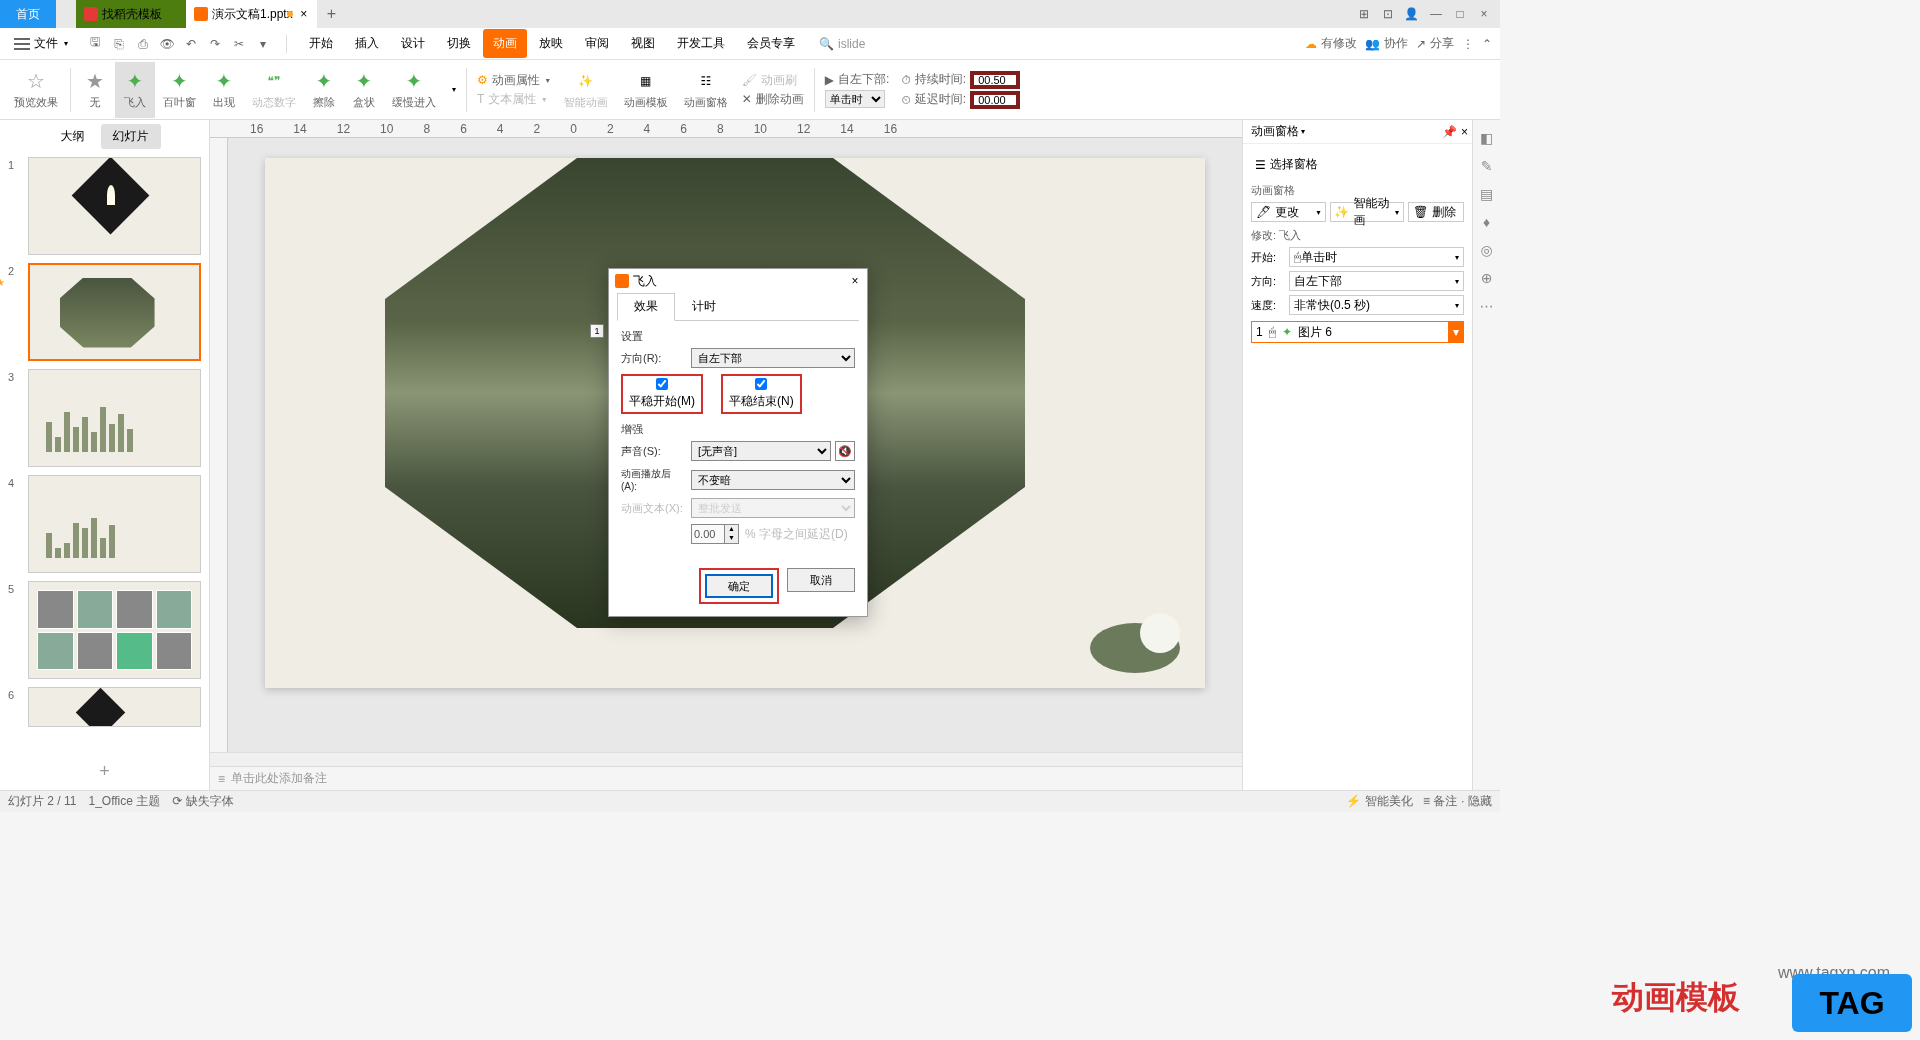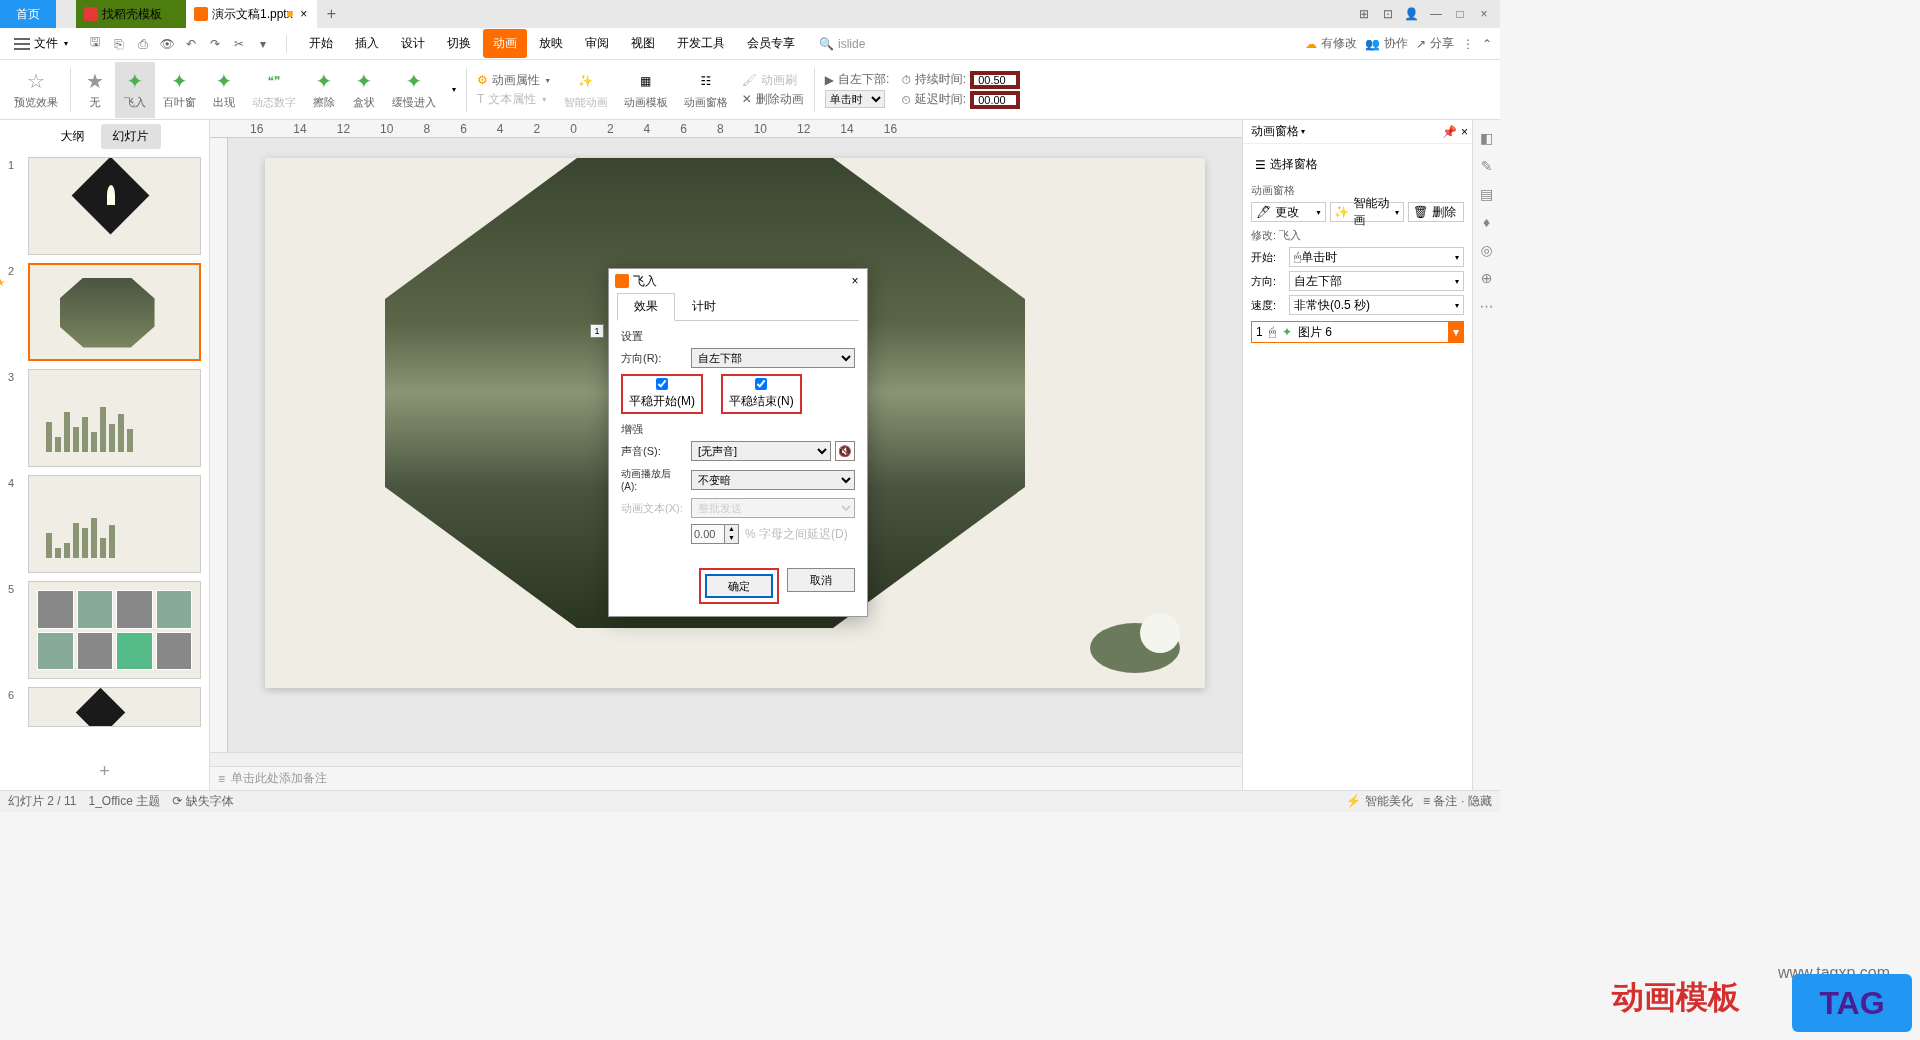--- a/index.html
+++ b/index.html
@@ -105,21 +105,21 @@
 .rp-prop-val{flex:1;height:20px;border:1px solid #ccc;padding:0 4px;font-size:11px;display:flex;align-items:center;}
 .anim-item{border:1px solid #ff6d00;height:22px;display:flex;align-items:center;padding:0 4px;gap:6px;font-size:11px;margin-top:6px;}
 .anim-item .dd{width:16px;background:#ff6d00;color:#fff;text-align:center;margin:-1px -5px -1px auto;align-self:stretch;display:flex;align-items:center;justify-content:center;}
 .side-icons{width:28px;background:#f5f5f5;border-left:1px solid #ddd;display:flex;flex-direction:column;align-items:center;gap:8px;padding-top:8px;}
 .side-icon{width:20px;height:20px;display:flex;align-items:center;justify-content:center;color:#888;cursor:pointer;font-size:14px;}
 .notes-bar{height:24px;background:#f5f5f5;border-top:1px solid #ddd;display:flex;align-items:center;padding:0 8px;color:#999;gap:6px;}
 .statusbar{height:22px;background:#f0f0f0;border-top:1px solid #ddd;display:flex;align-items:center;padding:0 8px;gap:12px;font-size:11px;color:#666;}
 .statusbar .right{margin-left:auto;display:flex;gap:10px;align-items:center;}
 .watermark1{position:absolute;right:180px;bottom:20px;font-size:32px;font-weight:bold;color:#d32f2f;z-index:50;font-family:SimHei;}
 .watermark2{position:absolute;right:30px;bottom:58px;font-size:16px;color:#737373;z-index:50;}
-.tag-badge{position:absolute;right:8px;bottom:8px;width:120px;height:58px;background:#2196f3;color:#4c1d95;font-size:32px;font-weight:bold;display:flex;align-items:center;justify-content:center;border-radius:6px;z-index:50;}
+.tag-badge{position:absolute;right:8px;bottom:8px;width:120px;height:58px;background:#2196f3;color:#000000;font-size:32px;font-weight:bold;display:flex;align-items:center;justify-content:center;border-radius:6px;z-index:50;}
 .disabled{color:#bbb!important;}
 .scroll-h{height:14px;background:#f0f0f0;border-top:1px solid #ddd;}
 .caret{font-size:8px;margin-left:2px;}
 .sound-btn{width:20px;height:20px;border:1px solid #888;margin-left:4px;display:flex;align-items:center;justify-content:center;font-size:11px;}
 .rp-footer{padding:6px 8px;border-top:1px solid #eee;display:flex;align-items:center;gap:6px;justify-content:space-between;flex-wrap:wrap;font-size:11px;color:#666;}
 .thumb-content{position:absolute;inset:6px;}
 .t1-diamond{position:absolute;left:30%;top:5%;width:55px;height:55px;background:#1a1a1a;transform:rotate(45deg);}
 .t1-candle{position:absolute;left:45%;top:25%;width:8px;height:20px;background:#fffde7;border-radius:50% 50% 0 0;}
 .t2-oct{position:absolute;left:15%;top:8%;width:95px;height:70px;background:linear-gradient(#4a5540,#7a8560);clip-path:polygon(25% 0%,75% 0%,100% 30%,100% 70%,75% 100%,25% 100%,0% 70%,0% 30%);}
 .bars{position:absolute;left:10%;bottom:15%;right:10%;height:50px;display:flex;align-items:flex-end;gap:3px;}

